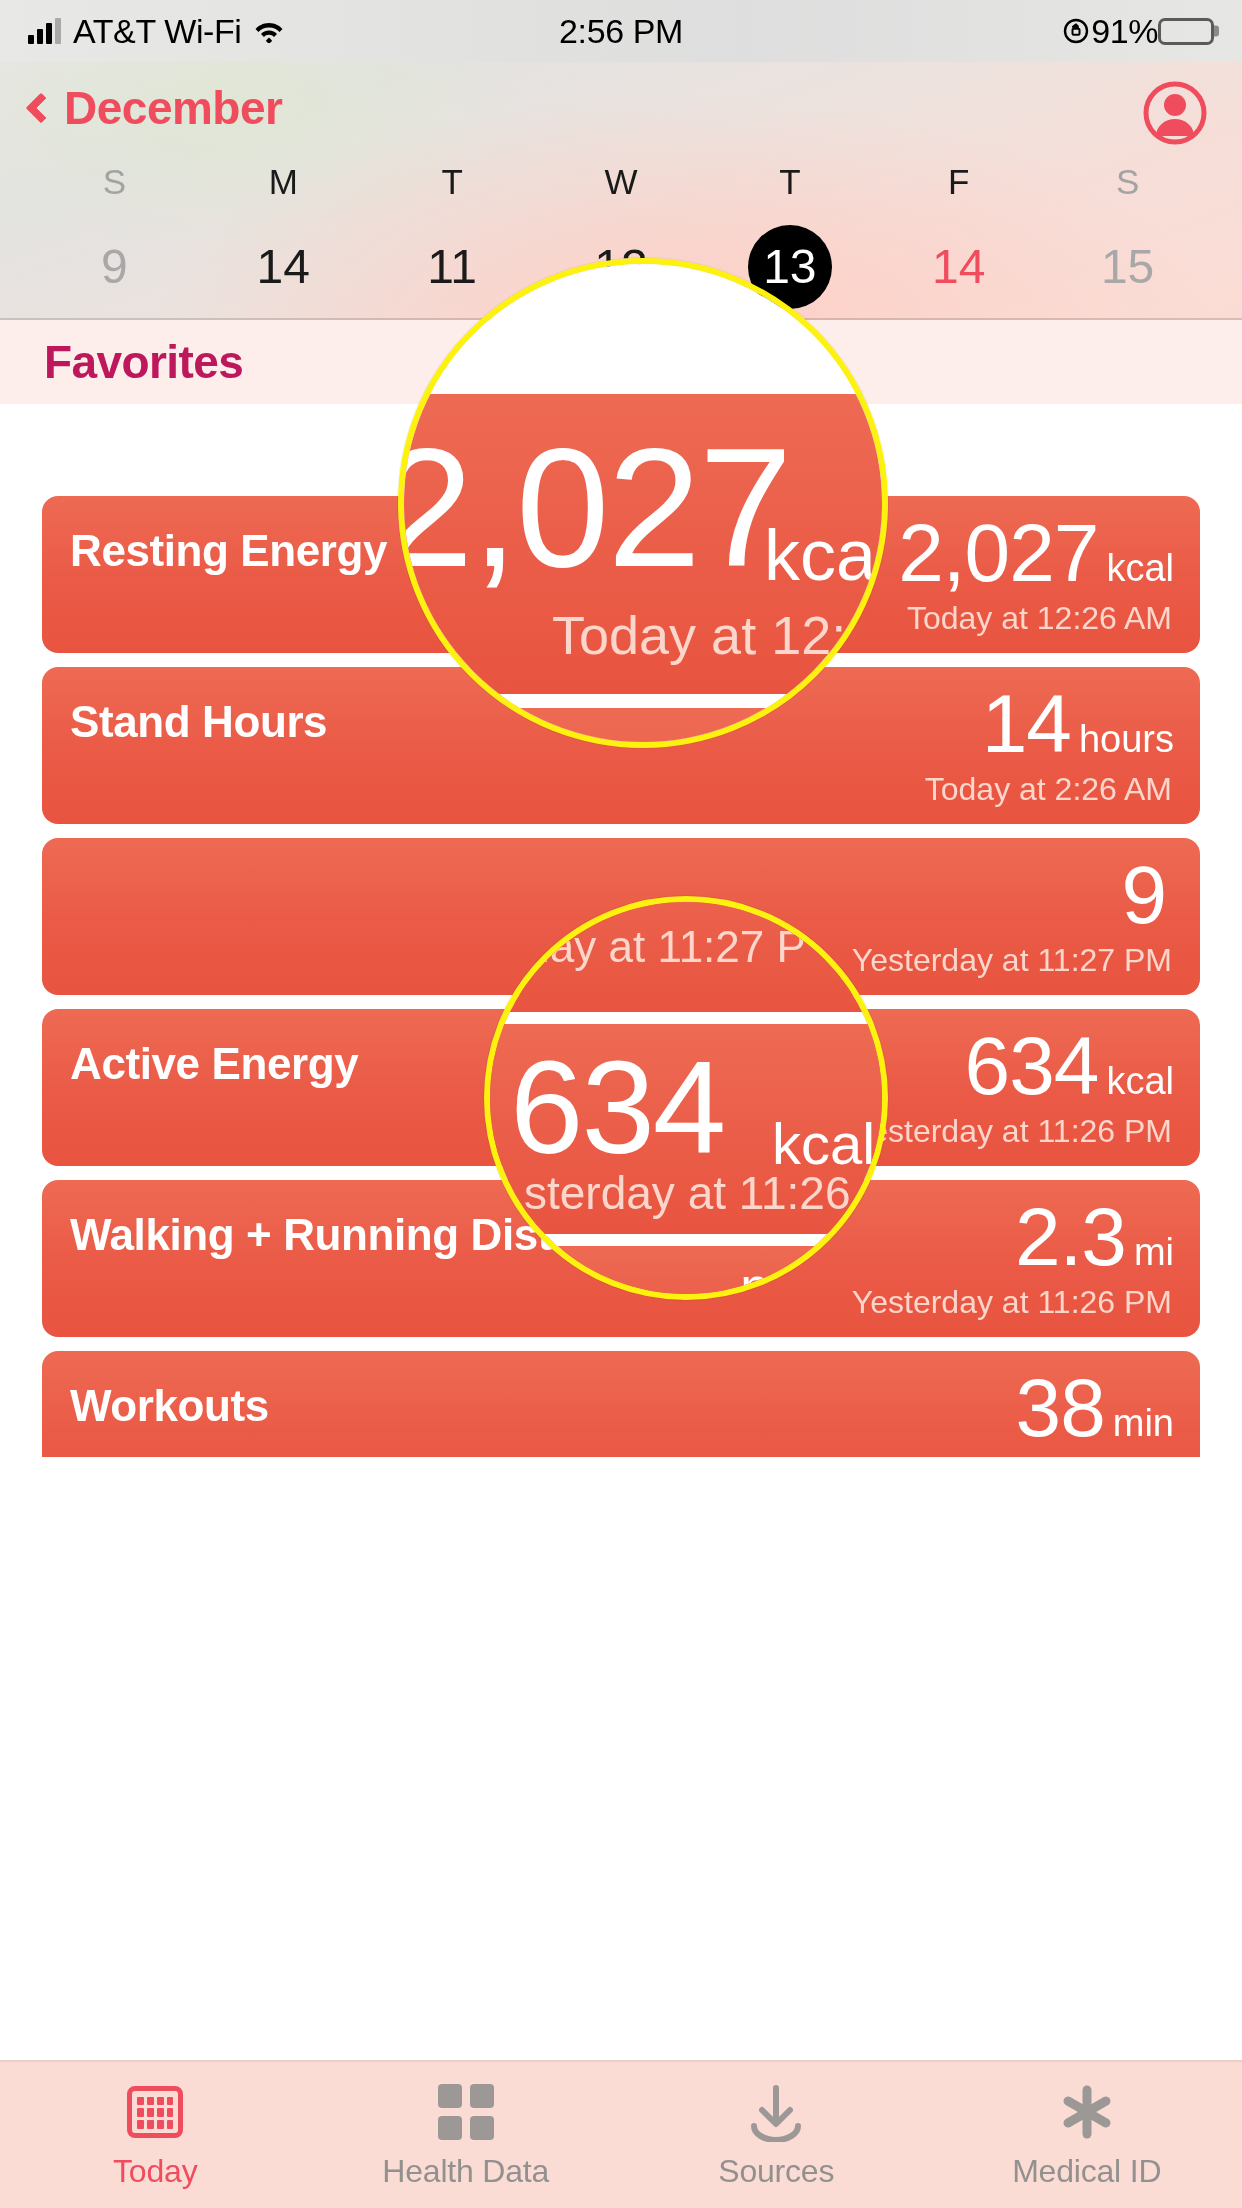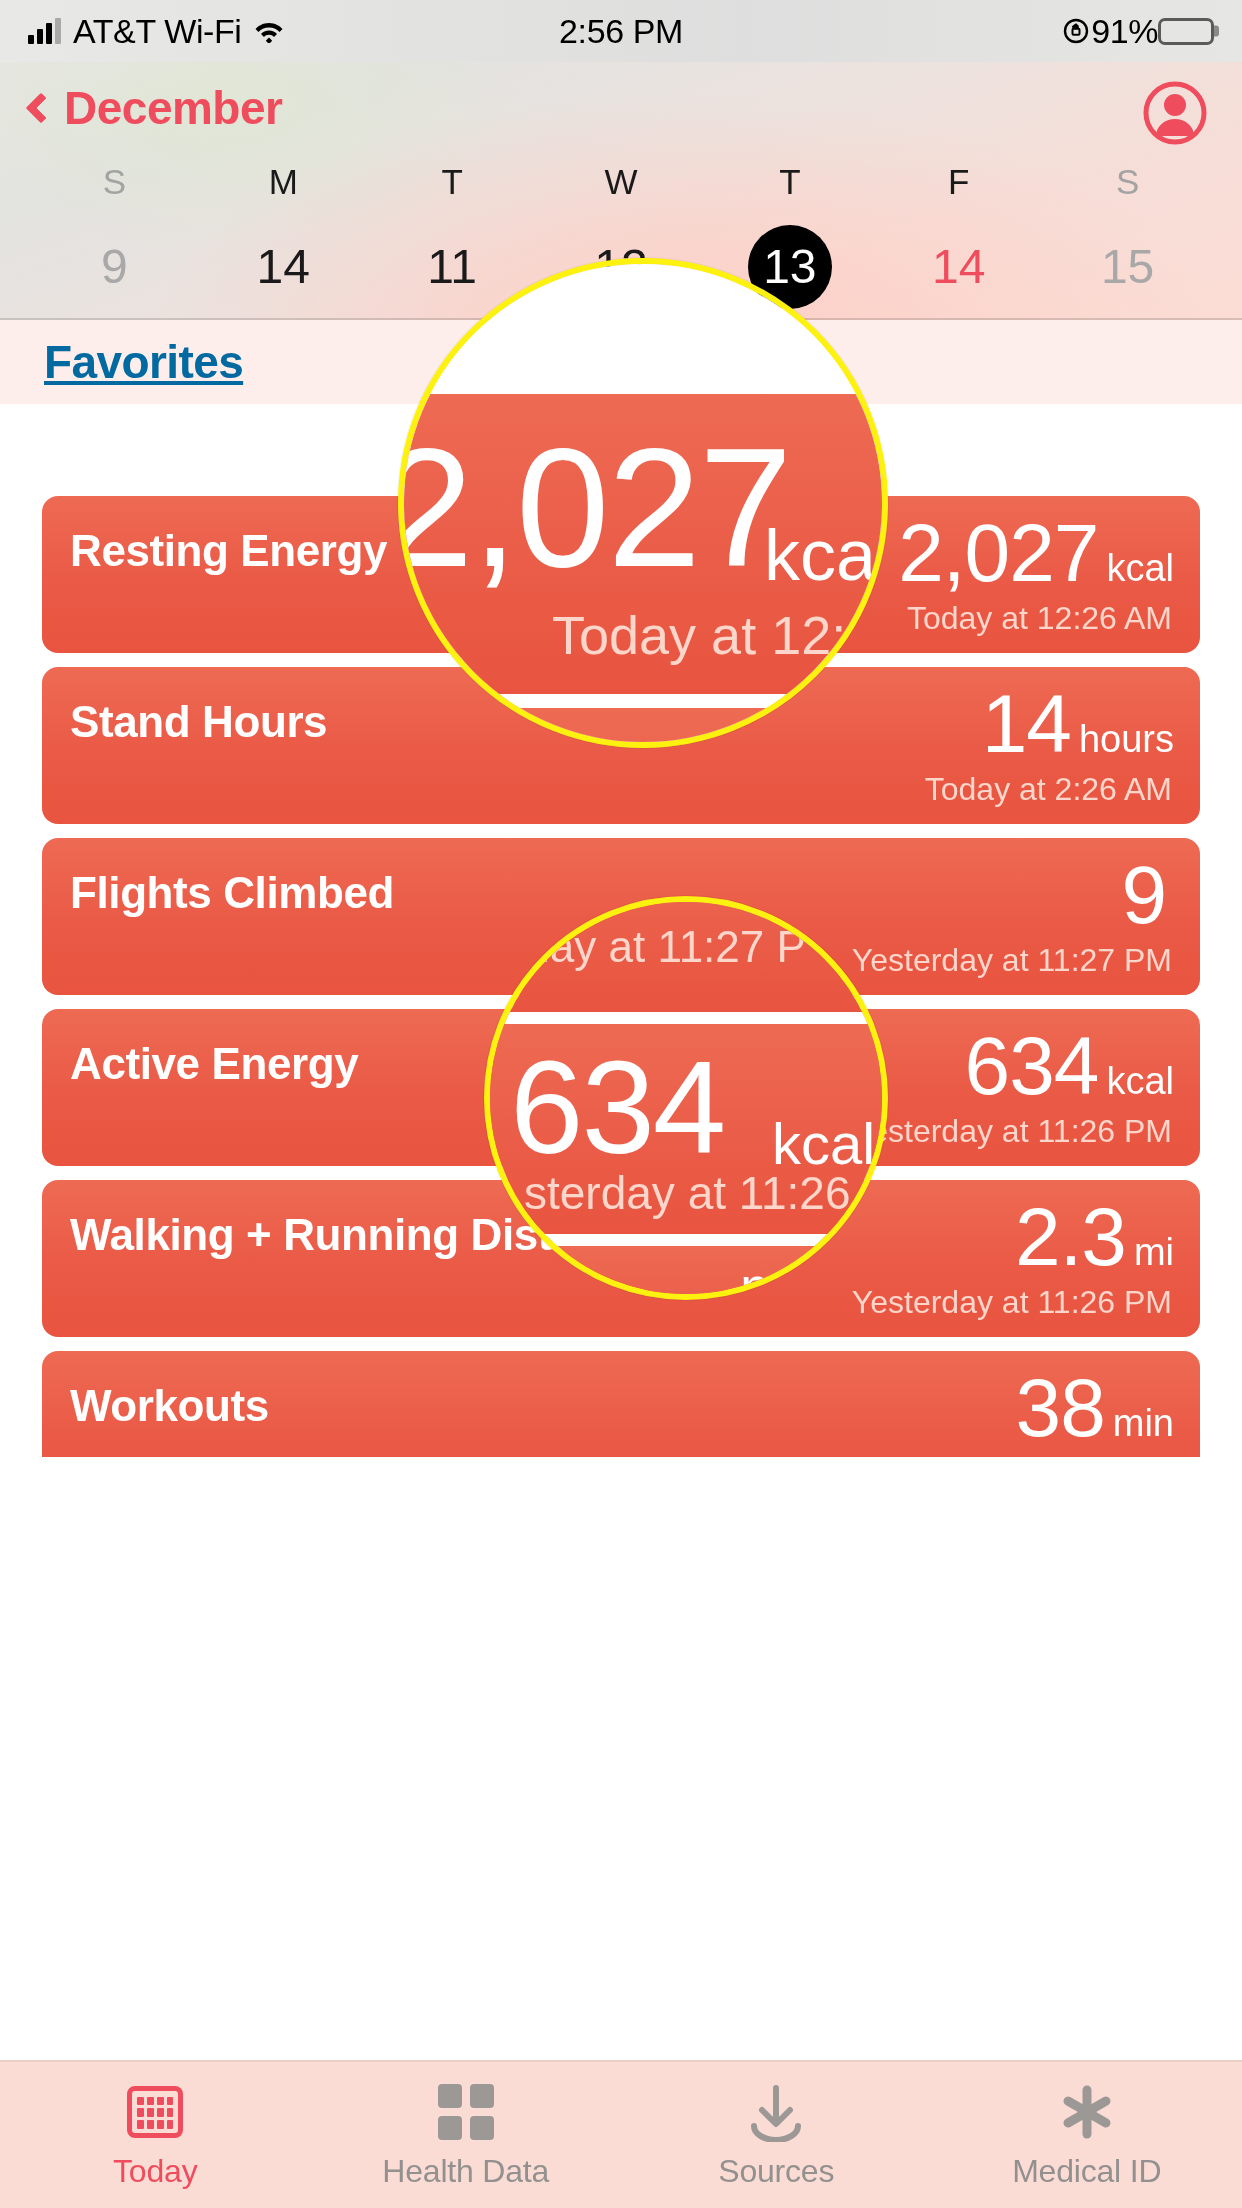--- a/index.html
+++ b/index.html
@@ -81,21 +81,21 @@
 
   .datetitle{
     text-align:center;font-size:44px;color:#1a1a1a;font-weight:400;
     margin-top:4px;letter-spacing:-0.4px;
   }
   .hdr-hairline{position:absolute;bottom:0;left:0;width:100%;height:2px;background:rgba(0,0,0,.14);}
 
   
   .content{position:absolute;top:320px;left:0;width:1242px;height:1137px;background:#fff;overflow:hidden;}
   .sect-fav{background:#fdeeeb;height:84px;display:flex;align-items:center;padding-left:44px;}
-  .sect-title{font-size:46px;font-weight:700;color:#0369a1;letter-spacing:-0.6px;text-decoration:underline;}
+  .sect-title{font-size:46px;font-weight:700;color:#be185d;letter-spacing:-0.6px;}
   .sect-act{background:#fff;height:82px;display:flex;align-items:flex-end;padding-left:44px;padding-bottom:8px;justify-content:center;}
 
   .cards{padding:10px 42px 0 42px;}
   .card{
     position:relative;height:157px;border-radius:16px;margin-bottom:14px;
     background:linear-gradient(180deg,#ee6a53 0%,#ea5a46 55%,#e8543f 100%);
     overflow:hidden;
   }
   .card .label{
     position:absolute;left:28px;top:30px;font-size:44px;font-weight:600;color:#fff;letter-spacing:-0.4px;
@@ -290,21 +290,20 @@
     <div class="card">
       <span class="label">Stand Hours</span>
       <span class="valrow">
         <span class="val">14</span>
         <span class="unit">hours</span>
       </span>
       <span class="stamp">Today at 2:26 AM</span>
     </div>
 
     <div class="card">
-      <span class="label">Flights Climbed</span>
       <span class="valrow">
         <span class="val">9</span>
         <span class="unit"></span>
       </span>
       <span class="stamp">Yesterday at 11:27 PM</span>
     </div>
 
     <div class="card">
       <span class="label">Active Energy</span>
       <span class="valrow">

